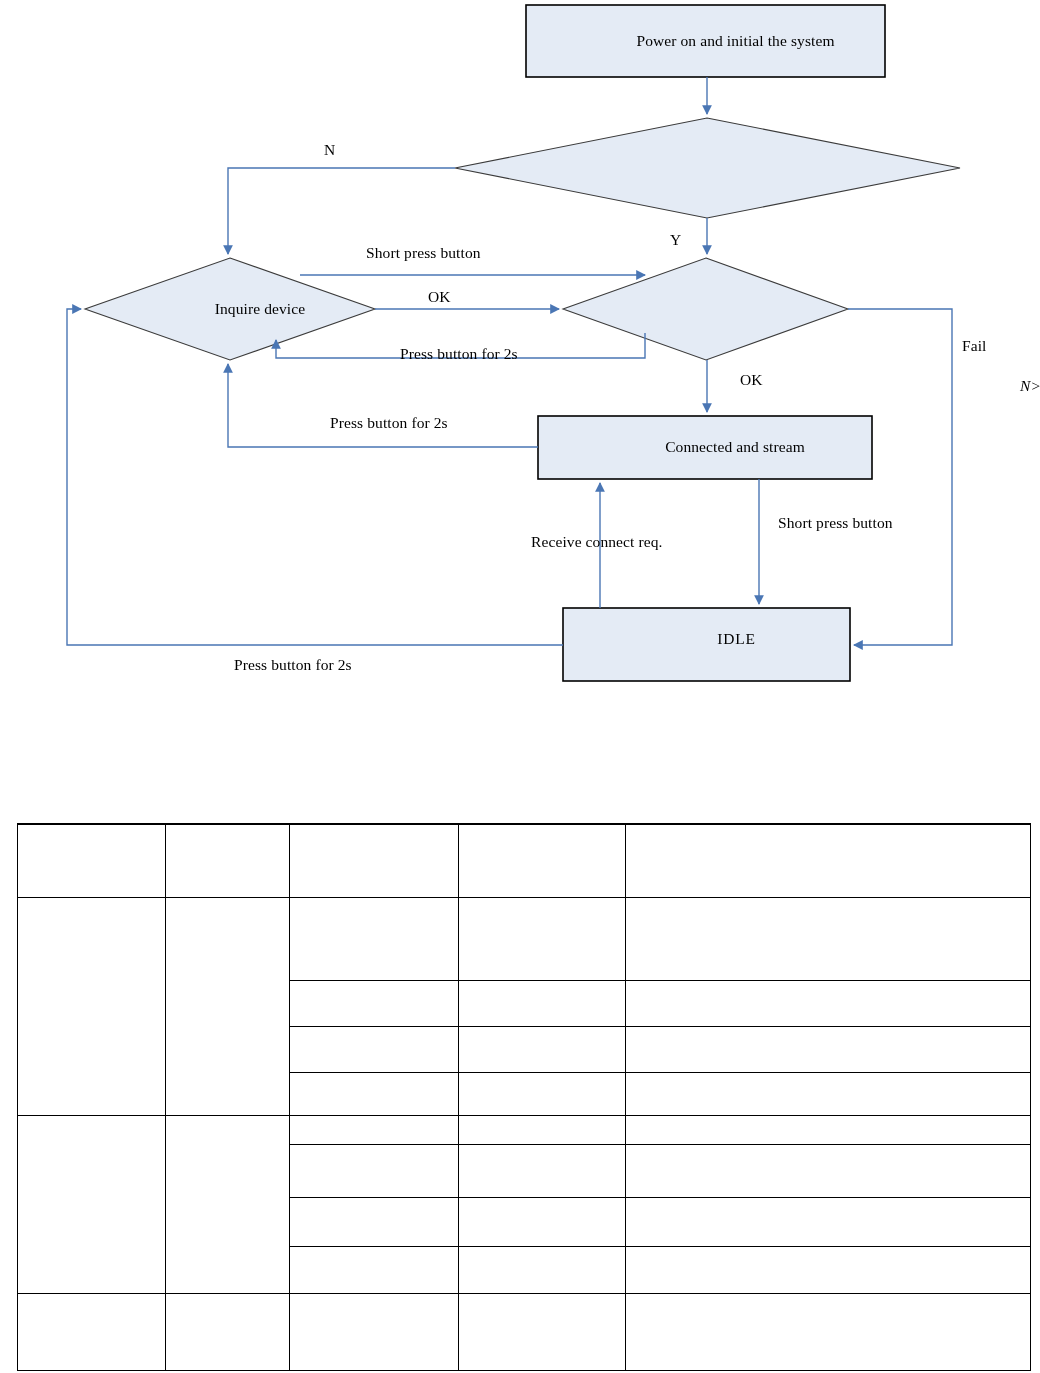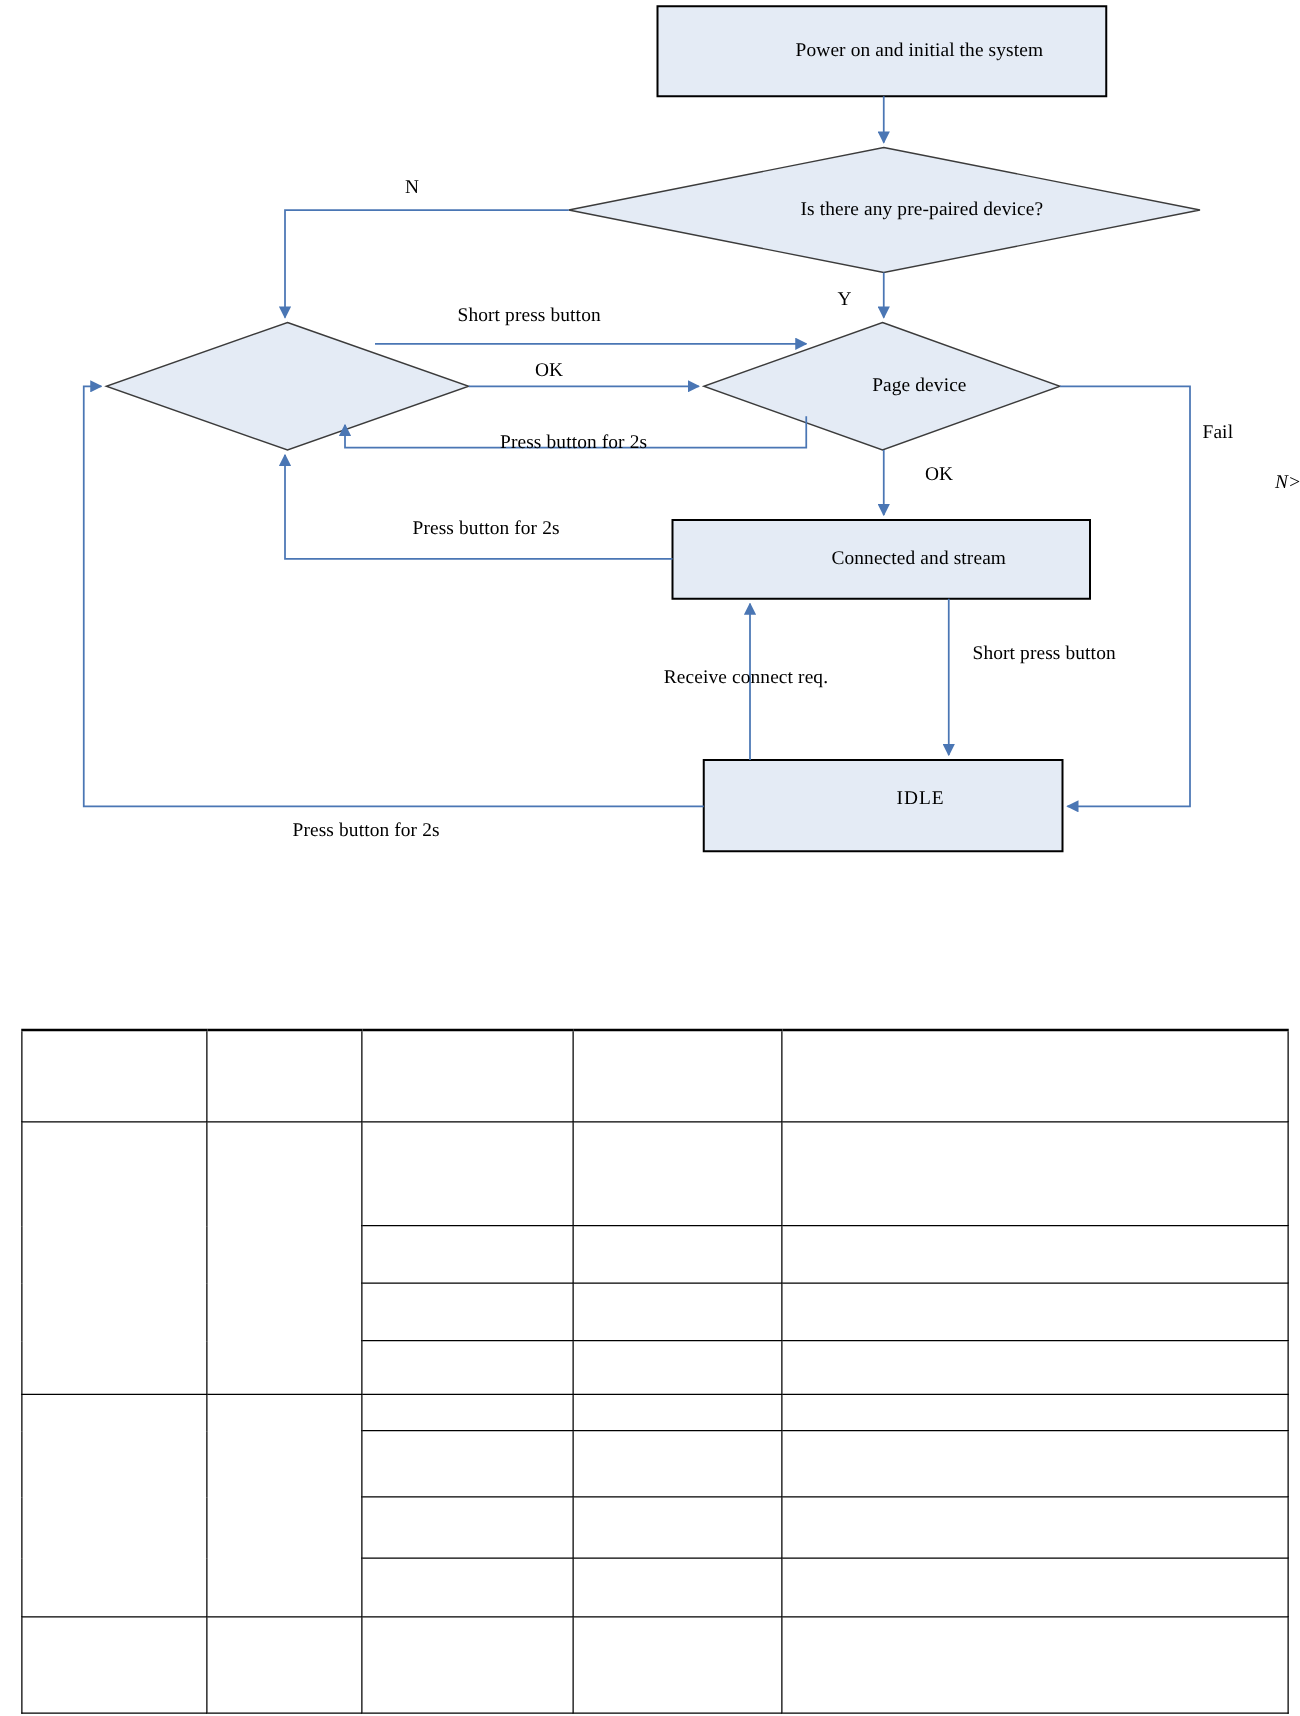--- a/index.html
+++ b/index.html
@@ -127,24 +127,23 @@
 
         <path d="M 600 608 L 600 483" marker-end="url(#arrow)"></path>
 
         <path d="M 563 645 L 67 645 L 67 309 L 81 309" marker-end="url(#arrow)"></path>
 
       </g>
     </svg>
 
     <div class="node-label" style="left:526px; top:5px; width:359px; height:72px;">Power on and initial the system</div>
 
-    <div class="node-label" style="left:455px; top:140px; width:505px; height:56px;">Is there any pre-paired device?</div>
-
-
-    <div class="node-label" style="left:563px; top:284px; width:285px; height:50px;">Page device</div>
+
+    <div class="node-label" style="left:85px; top:284px; width:290px; height:50px;">Inquire device</div>
+
 
     <div class="node-label" style="left:538px; top:416px; width:334px; height:63px;">Connected and stream</div>
 
     <div class="node-label" style="left:563px; top:608px; width:287px; height:63px; letter-spacing:0.8px;">IDLE</div>
 
     <div class="edge-label" style="left:324px; top:141px;">N</div>
 
     <div class="edge-label" style="left:670px; top:231px;">Y</div>
 
     <div class="edge-label" style="left:366px; top:244px;">Short press button</div>

